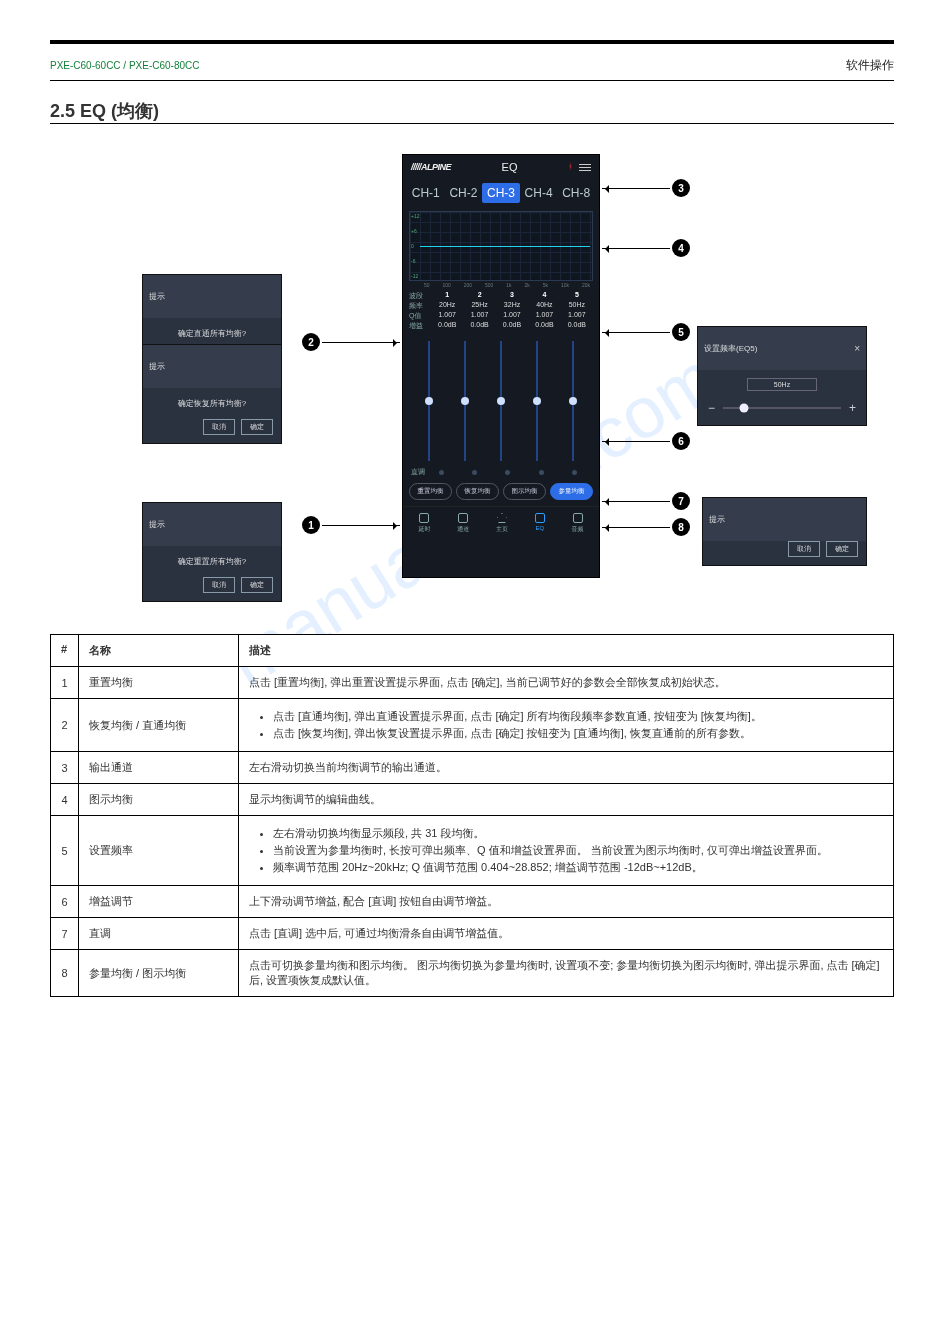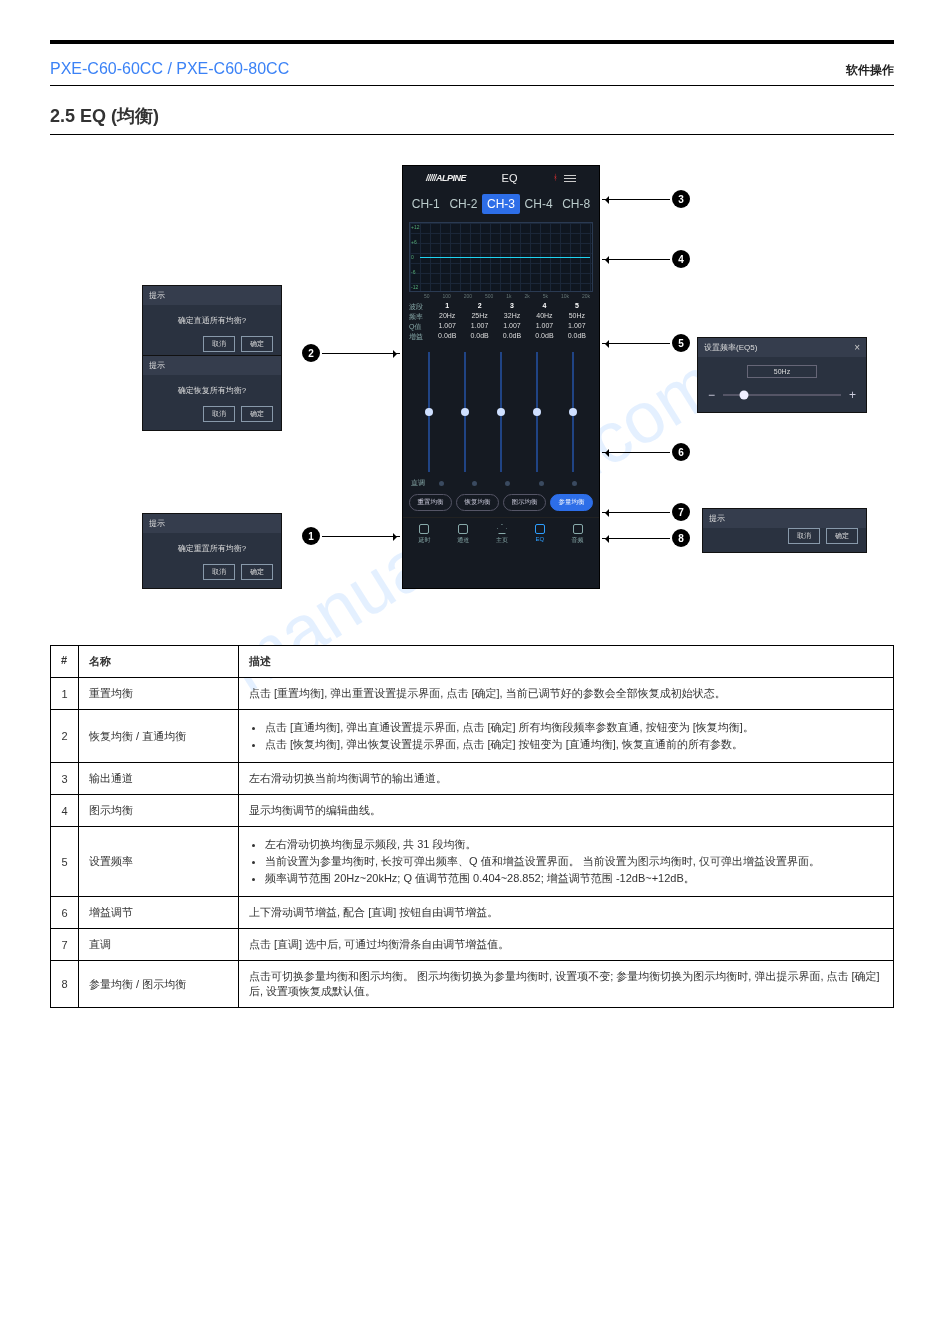--- a/index.html
+++ b/index.html
@@ -1,27 +1,27 @@
 <!DOCTYPE html>
 <html><head>
 <meta charset="utf-8">
 <style>
   * { box-sizing: border-box; margin: 0; padding: 0; }
   body { font-family: Arial, sans-serif; background: #fff; color: #333; }
   .page { width: 944px; margin: 0 auto; padding: 40px 50px; position: relative; }
   .topline { border-top: 4px solid #000; margin-bottom: 8px; }
   .header-row { display: flex; justify-content: space-between; align-items: baseline; border-bottom: 1px solid #000; padding-bottom: 6px; margin-bottom: 18px; }
-  .header-row .left { font-size: 16px; color: #3b82f6; margin-top: 8px; }
-  .header-row .right { font-size: 12px; color: #222; font-weight: bold; }
-  .section-title { font-size: 18px; font-weight: bold; border-bottom: 1px solid #000; padding-bottom: 6px; margin-bottom: 30px; }
+  .header-row .left { font-size: 10px; color: #15803d; margin-top: 8px; }
+  .header-row .right { font-size: 12px; color: #222; }
+  .section-title { font-size: 18px; font-weight: bold; border-bottom: 1px solid #000; margin-bottom: 30px; }
 
   .diagram { position: relative; width: 760px; height: 440px; margin: 0 auto 40px auto; }
 
   .phone { position: absolute; left: 310px; top: 0; width: 198px; height: 424px; background: #151a22; border: 1px solid #000; color: #cfd6e0; font-size: 8px; }
-  .phone-header { display:flex; align-items:center; justify-content:space-between; padding:6px 23px; }
+  .phone-header { display:flex; align-items:center; justify-content:space-between; padding:6px 8px; }
   .logo { font-style: italic; font-weight: bold; font-size: 9px; letter-spacing: -0.5px; color:#eee;}
   .eq-title { font-size: 11px; color:#eee; }
   .menu-icon { width:12px; display:flex; flex-direction:column; gap:2px; }
   .menu-icon span { height:1px; background:#ccc; display:block; }
   .bt-icon { width:6px; height:10px; color:#f33; font-size:8px; }
 
   .tabs { display:flex; justify-content: space-around; padding: 4px 4px; }
   .tab { flex:1; text-align:center; font-size:12px; padding:3px 0; color:#bcc; }
   .tab.active { background:#2d6ee8; color:#fff; border-radius:2px; }
 
@@ -56,21 +56,21 @@
   .pbtn.primary { background:#2d6ee8; border-color:#2d6ee8; color:#fff;}
 
   .navbar { display:flex; justify-content:space-around; padding:6px 2px 4px 2px; font-size:6px; color:#8aa; border-top:1px solid #222;}
   .navbar .ni { display:flex; flex-direction:column; align-items:center; gap:2px;}
   .navbar .ni.active { color:#2d9eff;}
   .navbar .ic { width:10px; height:10px; border:1px solid currentColor; border-radius:2px;}
   .navbar .ic.home { border-radius:0; clip-path: polygon(50% 0, 100% 50%, 85% 50%, 85% 100%, 15% 100%, 15% 50%, 0 50%);} 
 
   
   .popup { position:absolute; width:140px; background:#2a3240; color:#ddd; font-size:8px; border:1px solid #111; }
-  .popup .pt { background:#353d4d; padding:4px 6px; font-size:8px;}
+  .popup .pt { background:#353d4d; padding:16px 6px; font-size:8px;}
   .popup .pb { padding:10px 8px; text-align:center;}
   .popup .pbtns { display:flex; justify-content:flex-end; gap:6px; padding:0 8px 8px 8px;}
   .popup .pbt { font-size:7px; padding:2px 8px; border:1px solid #8899aa; color:#ddd;}
   .popup.slider-pop { width:170px;}
   .popup.slider-pop .pt { display:flex; justify-content:space-between; align-items:center;}
   .popup.slider-pop .close { font-size:10px; color:#ccc;}
   .popup.slider-pop .dd { margin:8px auto 4px auto; width:70px; text-align:center; border:1px solid #667; padding:2px; font-size:7px;}
   .popup.slider-pop .sl { display:flex; align-items:center; gap:8px; padding:6px 10px 10px 10px;}
   .popup.slider-pop .sl .tr { flex:1; height:2px; background:#556; position:relative;}
   .popup.slider-pop .sl .kn { position:absolute; left:18%; top:50%; width:9px; height:9px; border-radius:50%; background:#eef; transform:translate(-50%,-50%);}
@@ -82,21 +82,21 @@
   .arrow-h.right::after { content:""; position:absolute; right:-1px; top:-4px; border:4px solid transparent; border-left-color:#000;}
   .arrow-h.left::after { content:""; position:absolute; left:-1px; top:-4px; border:4px solid transparent; border-right-color:#000;}
 
   
   table.desc { width:100%; border-collapse: collapse; font-size:11px; }
   table.desc th, table.desc td { border:1px solid #000; padding:8px 10px; text-align:left; vertical-align:top;}
   table.desc th { font-weight:bold; background:#fff;}
   table.desc td.num { width:28px; text-align:center; vertical-align:middle;}
   table.desc td.name { width:160px; vertical-align:middle;}
   .bullets { margin:0; padding-left:16px;}
-  .bullets li { margin:2px 0;}
+  .bullets li { margin:2px 8px;}
 
   .pageno { text-align:center; font-size:11px; margin-top:100px; color:#333;}
 
   
   .wm { position:absolute; left:50%; top:50%; transform: translate(-50%,-50%) rotate(-32deg); font-size:72px; color:#cfe4ff; opacity:0.55; pointer-events:none; z-index:0; white-space:nowrap; font-weight:400;}
   .z1 { position:relative; z-index:1;}
 </style>
 </head>
 <body>
 <div class="page">

